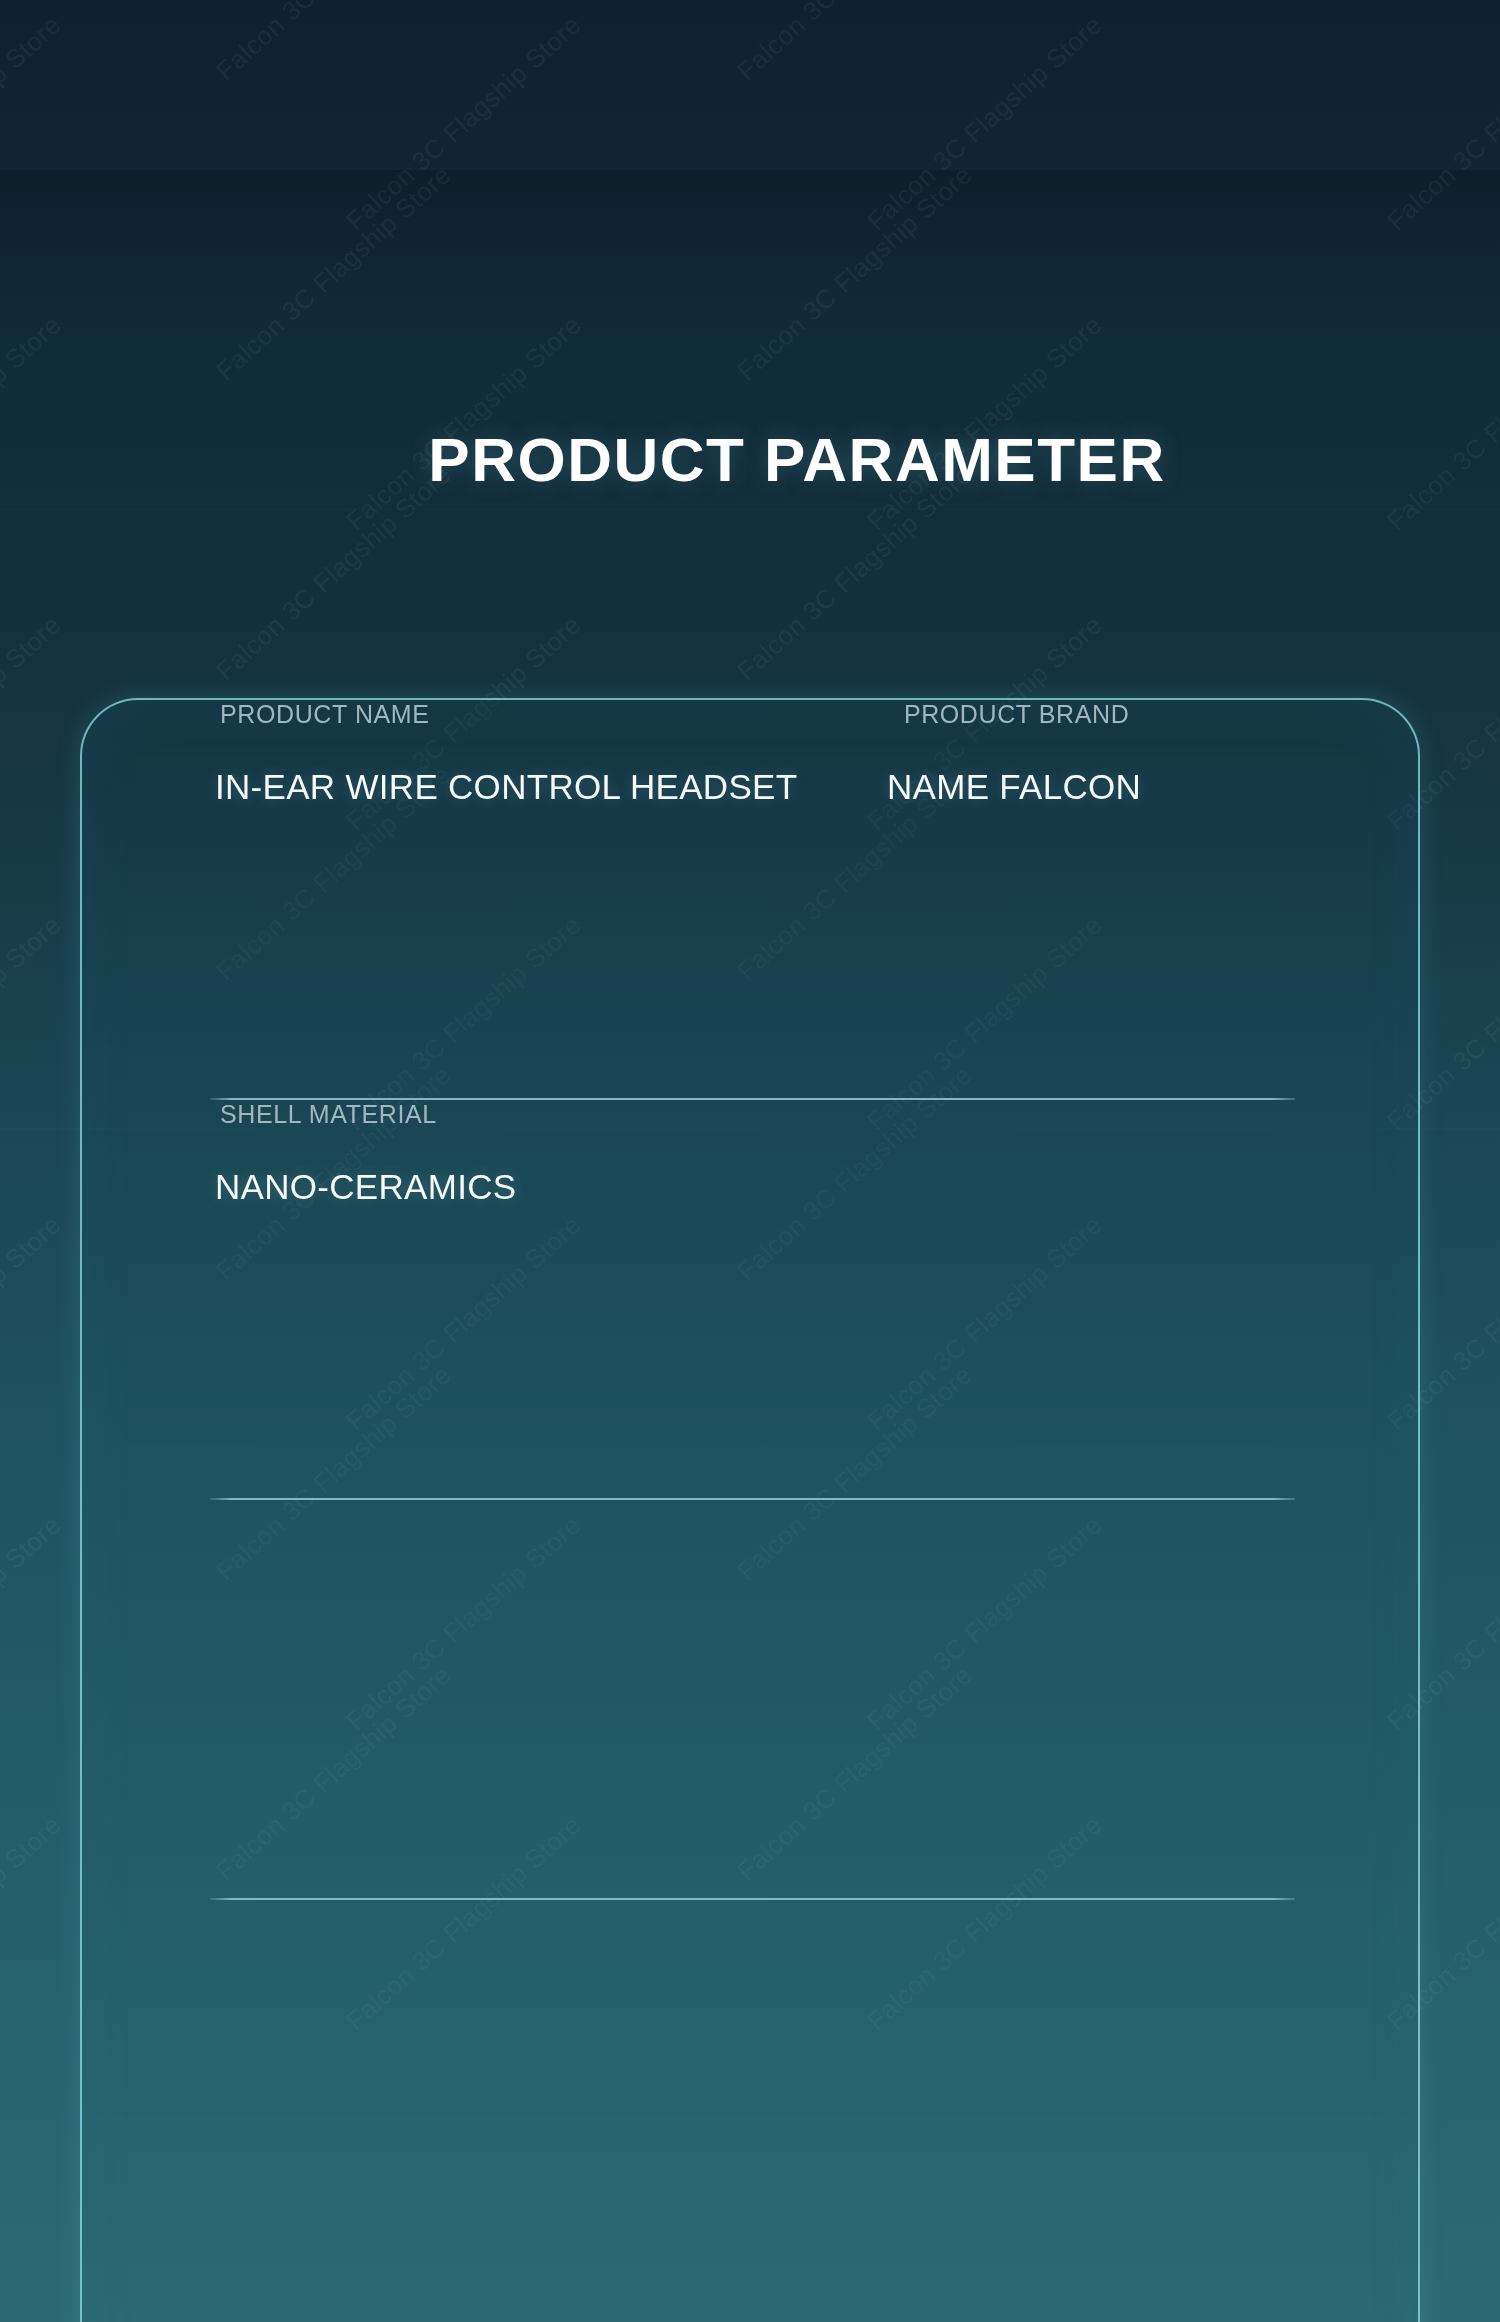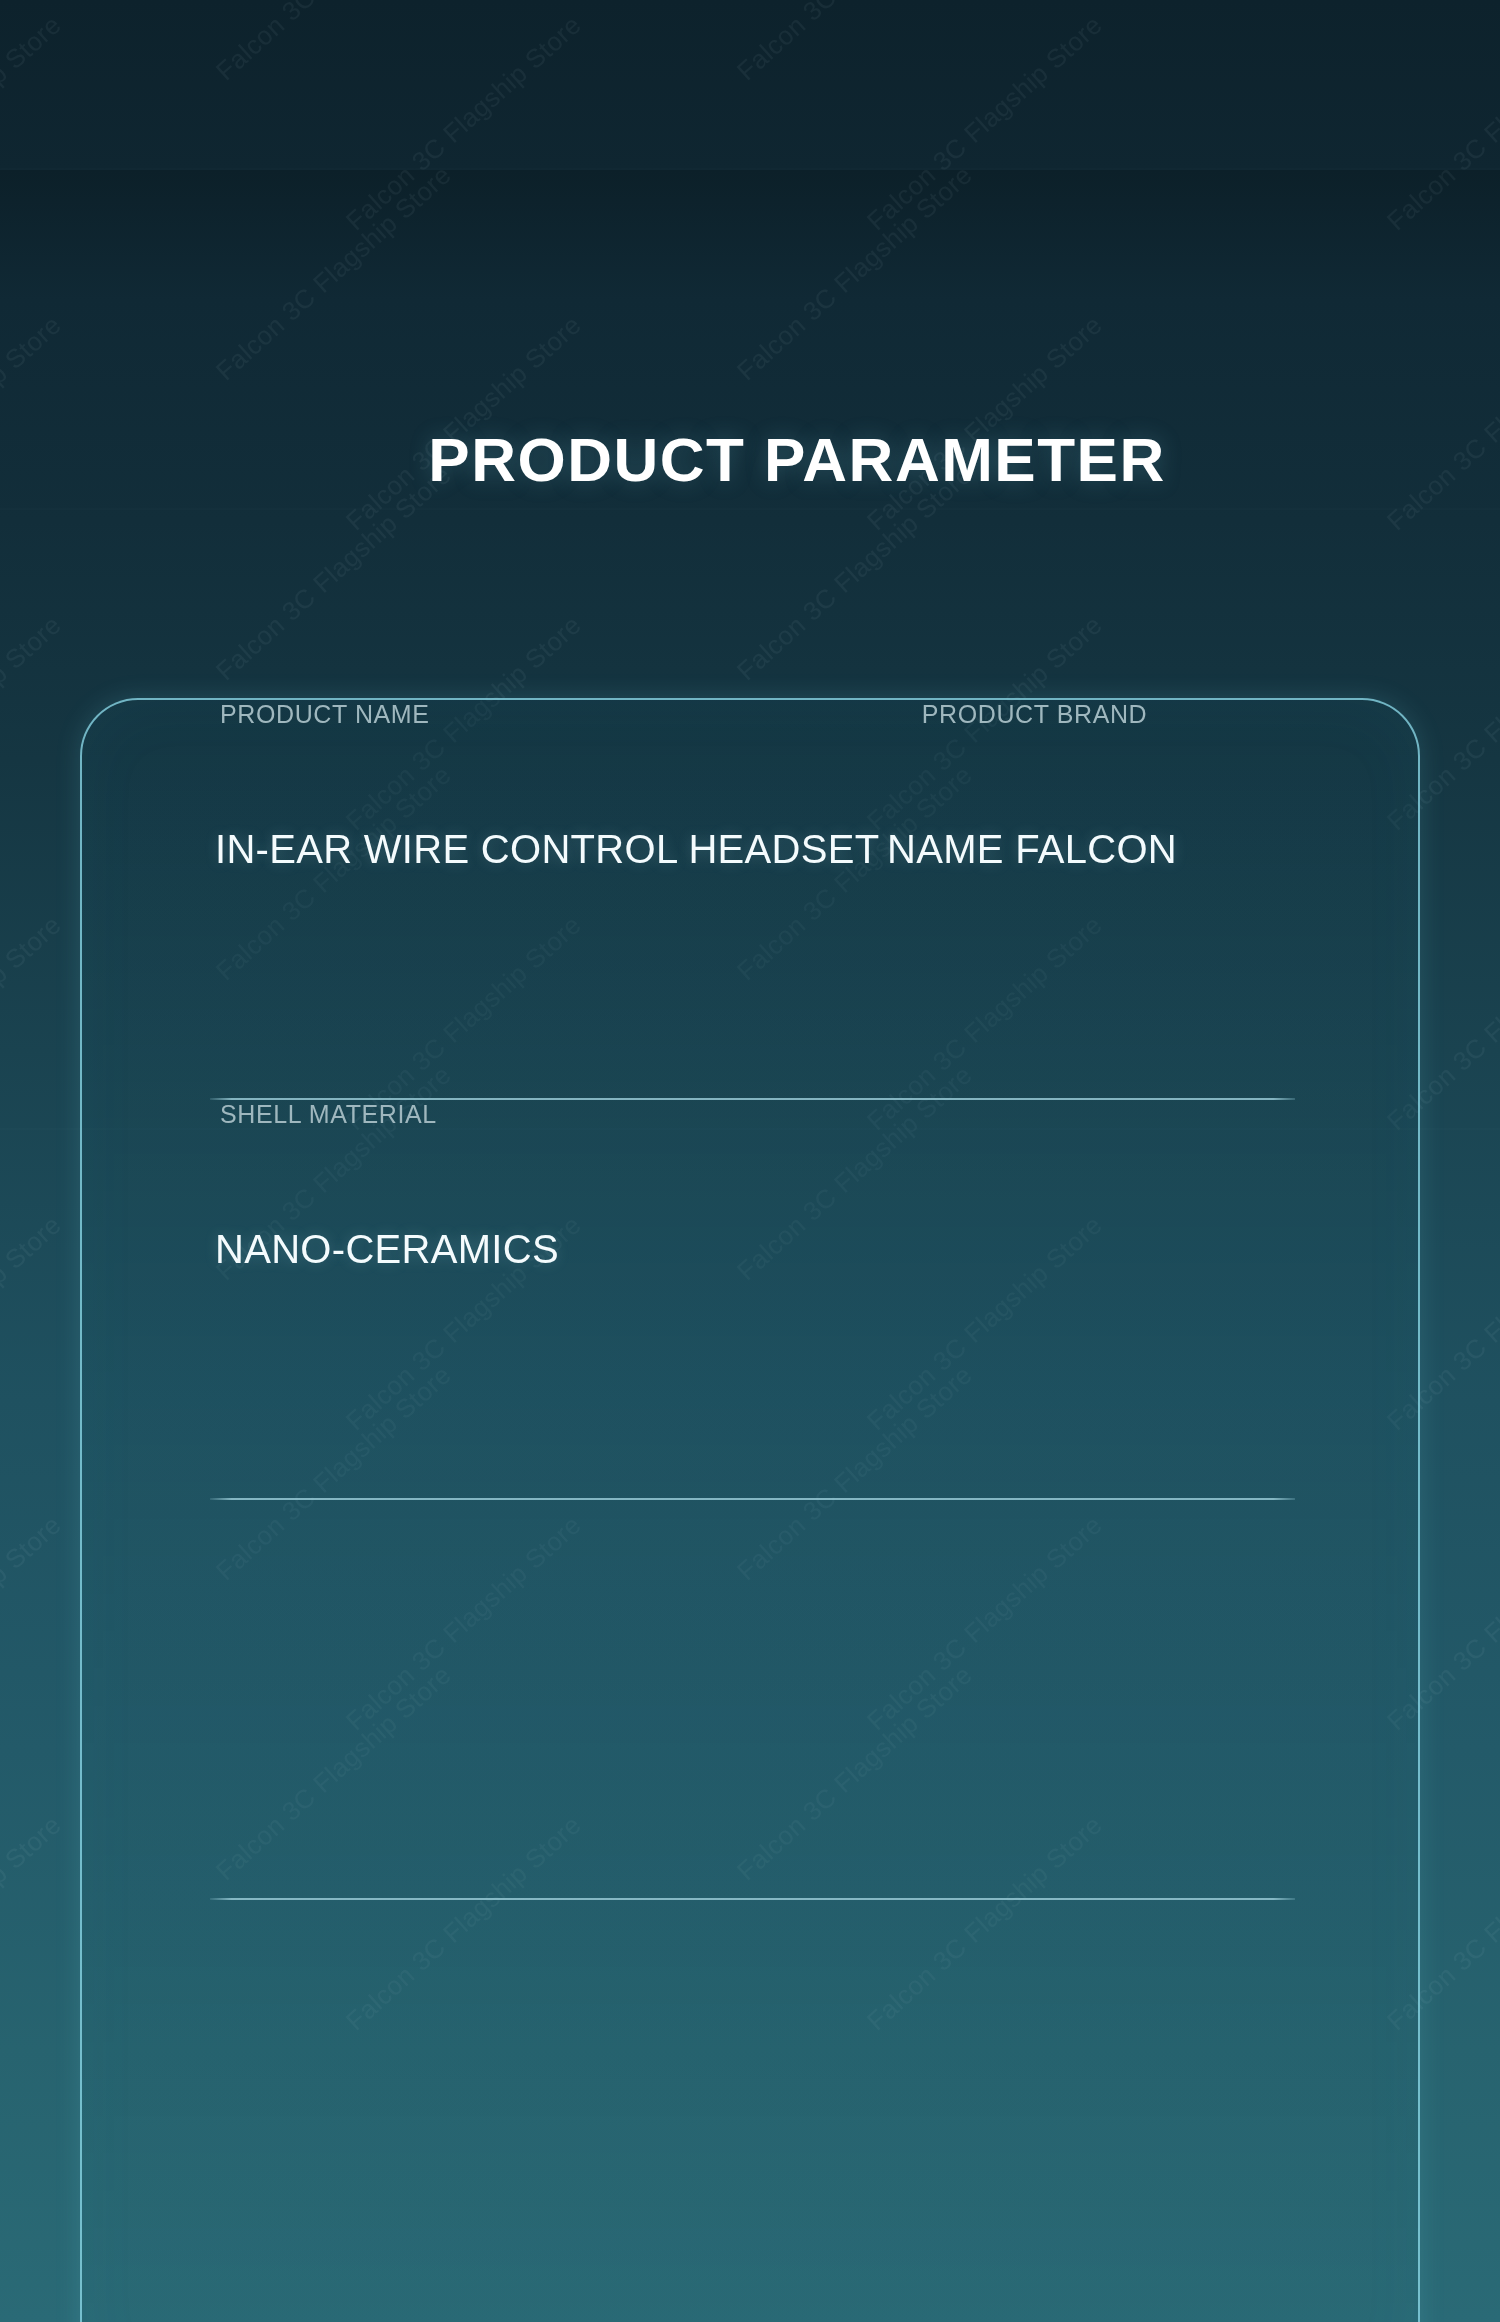--- a/index.html
+++ b/index.html
@@ -116,24 +116,24 @@
   .cell.right { left: 810px; text-align: center; }
 
   .cell-label {
     color: #9fb7be;
     font-size: 25px;
     letter-spacing: 0.6px;
     white-space: nowrap;
   }
 
   .cell-value {
-    margin-top: 98px;
+    margin-top: 38px;
     margin-left: -5px;
     color: #f4fbfd;
-    font-size: 40px;
+    font-size: 35px;
     letter-spacing: 0.3px;
     white-space: nowrap;
     text-shadow: 0 0 14px rgba(180, 230, 245, 0.22);
   }
 
   
   .row-divider {
     position: absolute;
     left: 128px;
     width: 1085px;

